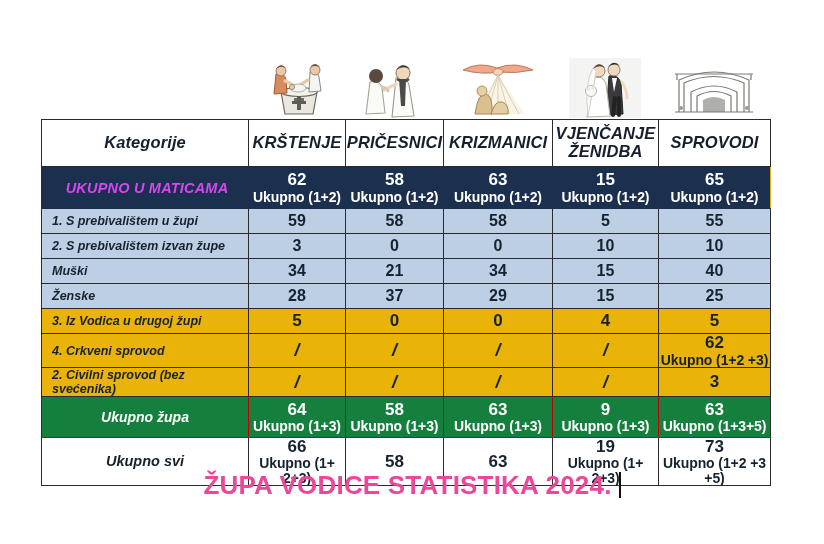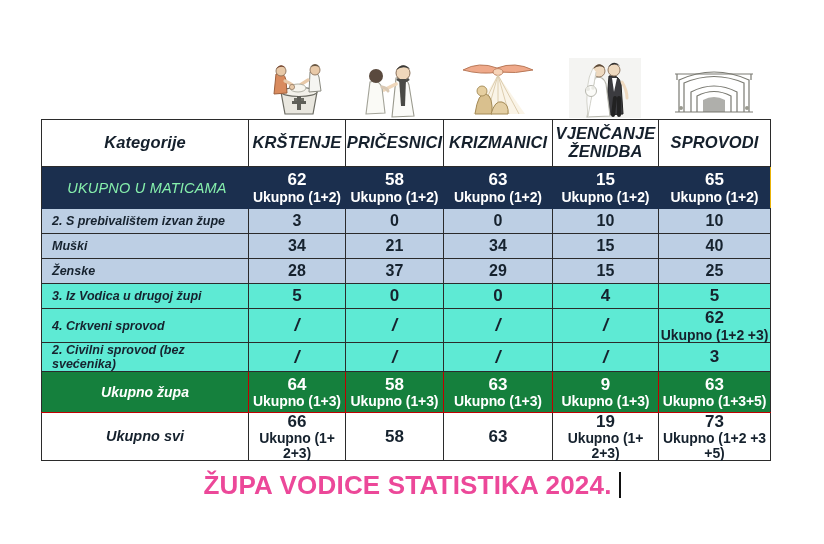--- a/index.html
+++ b/index.html
@@ -122,39 +122,39 @@
   tr.navy td {
     background: #1b2f4e;
     color: #ffffff;
     border-color: #1b2f4e;
     height: 41px;
   }
   tr.navy td.label {
     text-align: center;
     font-size: 14.5px;
     font-style: italic;
-    font-weight: normal;
+    font-weight: bold;
     letter-spacing: 0.2px;
     padding-left: 4px;
-    color: #86efac;
+    color: #d946ef;
   }
   tr.navy td.num .big { font-size: 17px; }
   tr.navy td.num .sub { color: #ffffff; }
   tr.navy td:first-child { border-left: 1px solid #2b2b2b; }
   tr.navy td:last-child { border-right: 1px solid #eab308; }
 
   
   tr.blue td {
     background: #bdcfe4;
     height: 24px;
   }
   tr.blue td.num { font-size: 16px; }
 
   
-  tr.plain td { background: #5eead4; height: 24px; }
+  tr.plain td { background: #eab308; height: 24px; }
   tr.tall td  { height: 33px; }
   tr.tall2 td { height: 23px; }
 
   
   tr.red td {
     background: #15803d;
     color: #ffffff;
     border-color: #c00000;
     height: 40px;
   }
@@ -349,20 +349,28 @@
         <td class="num">
           <span class="big">15</span>
           <span class="sub">Ukupno (1+2)</span>
         </td>
         <td class="num">
           <span class="big">65</span>
           <span class="sub">Ukupno (1+2)</span>
         </td>
       </tr>
 
+      <tr class="blue">
+        <td class="label indent">1.  S prebivalištem u župi</td>
+        <td class="num">59</td>
+        <td class="num">58</td>
+        <td class="num">58</td>
+        <td class="num">5</td>
+        <td class="num">55</td>
+      </tr>
 
       <tr class="blue">
         <td class="label indent">2. S prebivalištem izvan  župe</td>
         <td class="num">3</td>
         <td class="num">0</td>
         <td class="num">0</td>
         <td class="num">10</td>
         <td class="num">10</td>
       </tr>
 

